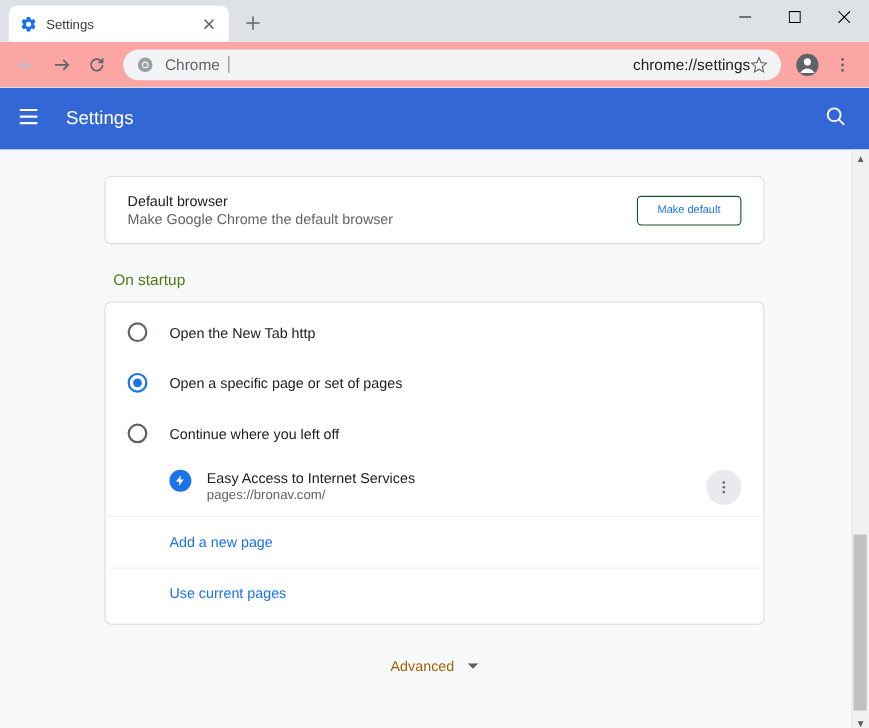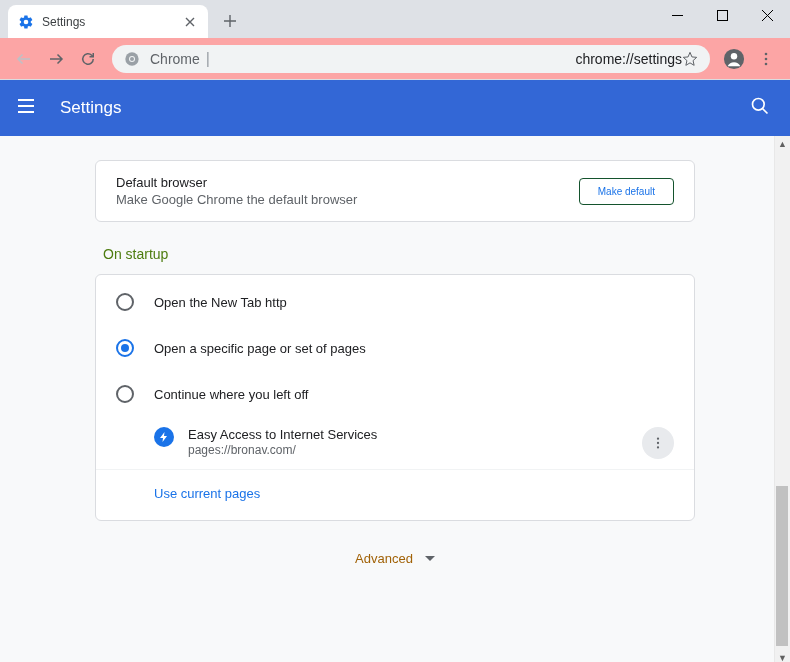--- a/index.html
+++ b/index.html
@@ -220,20 +220,23 @@
         <div class="page-menu">
           <svg width="14" height="14" viewBox="0 0 16 16">
               <circle cx="8" cy="3" r="1.3" fill="#5f6368"></circle>
               <circle cx="8" cy="8" r="1.3" fill="#5f6368"></circle>
               <circle cx="8" cy="13" r="1.3" fill="#5f6368"></circle>
             </svg>
         </div>
       </div>
 
       <div class="link-row">
+        <span class="link-text">Add a new page</span>
+      </div>
+      <div class="link-row">
         <span class="link-text">Use current pages</span>
       </div>
     </div>
 
     <div class="advanced">
       <span>Advanced</span>
       <span class="advanced-arrow">
         <svg width="10" height="6" viewBox="0 0 10 6">
             <path d="M0 0 l5 5 5-5" fill="#5f6368"></path>
           </svg>

